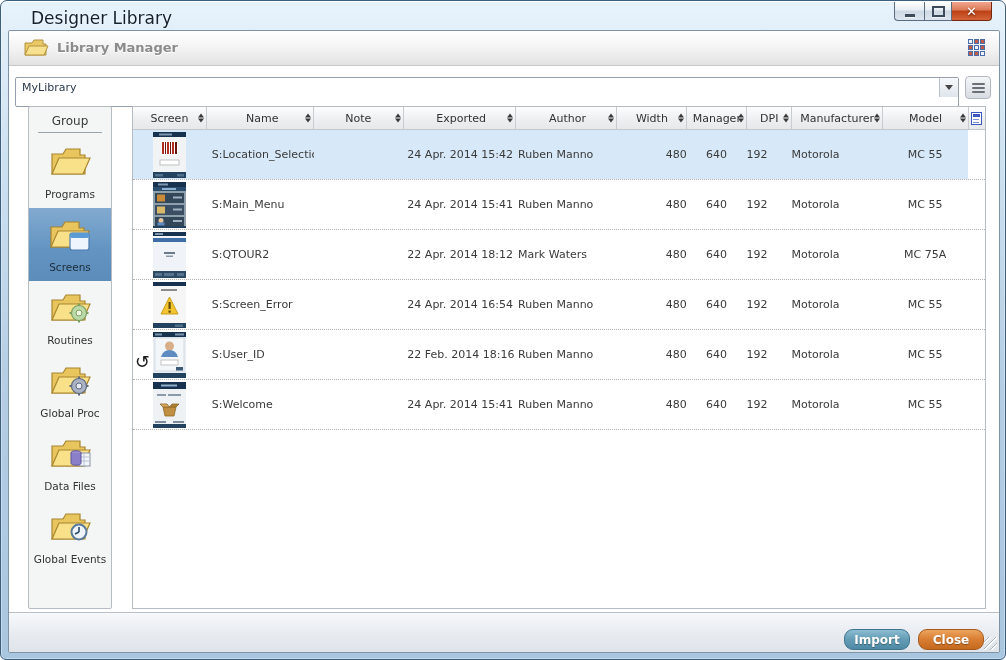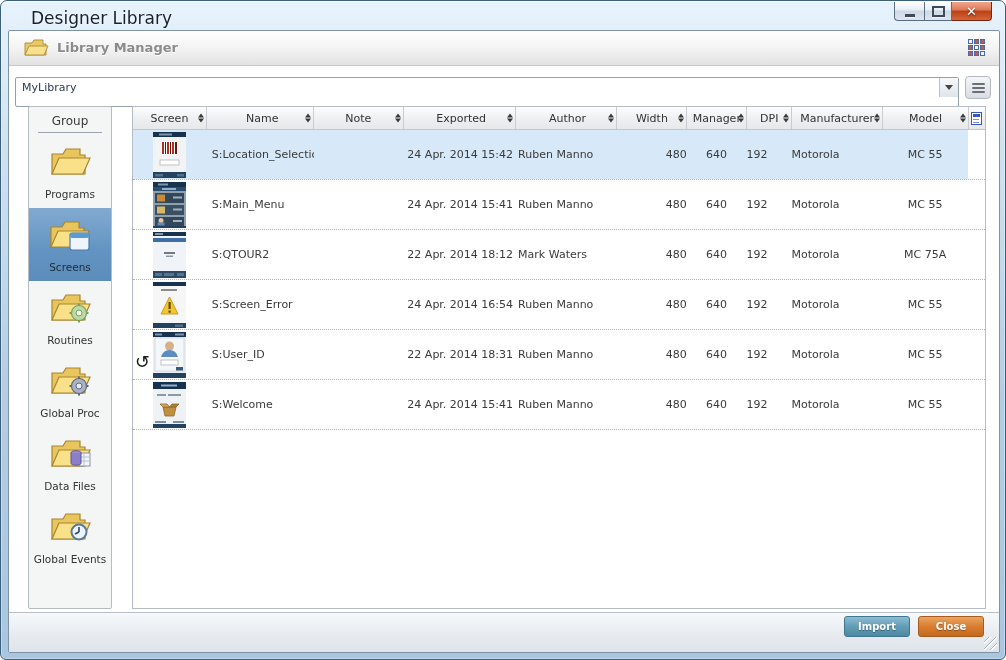--- a/index.html
+++ b/index.html
@@ -85,22 +85,22 @@
   .c8{width:91px;text-align:left;}
   .c9{width:86px;text-align:center;}
   .hc10{width:16px;border-right:none;display:flex;align-items:center;justify-content:center;}
   .thumb{display:block;}
 
   .rotate-cursor{position:absolute;left:126px;top:320px;font-size:18px;color:#1c1c1c;transform:scaleX(-1);}
 
   
   .footer{position:absolute;left:0;bottom:0;width:100%;height:39px;border-top:1px solid #b8bfc7;
           background:linear-gradient(180deg,#f7f9fb 0%,#e8ecf1 50%,#dfe4ea 100%);}
-  .btn{position:absolute;top:3px;width:66px;height:21px;box-sizing:border-box;border-radius:3px;
-       font-size:10px;font-weight:bold;color:#fff;display:flex;align-items:center;justify-content:center;
+  .btn{position:absolute;top:16px;width:66px;height:21px;box-sizing:border-box;border-radius:9px;
+       font-size:12px;font-weight:bold;color:#fff;display:flex;align-items:center;justify-content:center;
        text-shadow:0 1px 1px rgba(0,0,0,.35);cursor:pointer;}
   .btn-import{left:835px;border:1px solid #3e768f;background:linear-gradient(180deg,#8cbcd2 0%,#639cb5 50%,#4e89a4 100%);}
   .btn-close{left:909px;border:1px solid #a75a1b;background:linear-gradient(180deg,#eca55f 0%,#d87d31 50%,#c4691f 100%);}
   .grip{position:absolute;right:2px;bottom:2px;width:13px;height:13px;
         background:repeating-linear-gradient(135deg,transparent 0 3px,#aab2ba 3px 4px,#fff 4px 5px);}
 </style>
 </head>
 <body>
 
 <div class="win">
@@ -447,21 +447,21 @@
             <rect x="2" y="6" width="29" height="33" fill="#f3f7fa" stroke="#c5cdd5" stroke-width="0.6"></rect>
             <circle cx="16.5" cy="14" r="4.5" fill="#d9af89"></circle>
             <path d="M8,25 q2-7 8.5-7 q6.5,0 8.5,7 z" fill="#5e8cc0"></path>
             <rect x="8" y="28" width="17" height="5" fill="#fff" stroke="#b5b5b5" stroke-width="0.8"></rect>
             <rect x="23" y="35" width="7" height="3.5" fill="#3c5a78"></rect>
             <rect y="41" width="33" height="5" fill="#23425f"></rect>
           </svg>
         </div>
         <div class="cell c1">S:User_ID</div>
         <div class="cell c2"></div>
-        <div class="cell c3">22 Apr. 2014 18:31</div>
+        <div class="cell c3">22 Feb. 2014 18:16</div>
         <div class="cell c4">Ruben Manno</div>
         <div class="cell c5">480</div>
         <div class="cell c6">640</div>
         <div class="cell c7">192</div>
         <div class="cell c8">Motorola</div>
         <div class="cell c9">MC 55</div>
       </div>
 
       <div class="row">
         <div class="cell c0">

